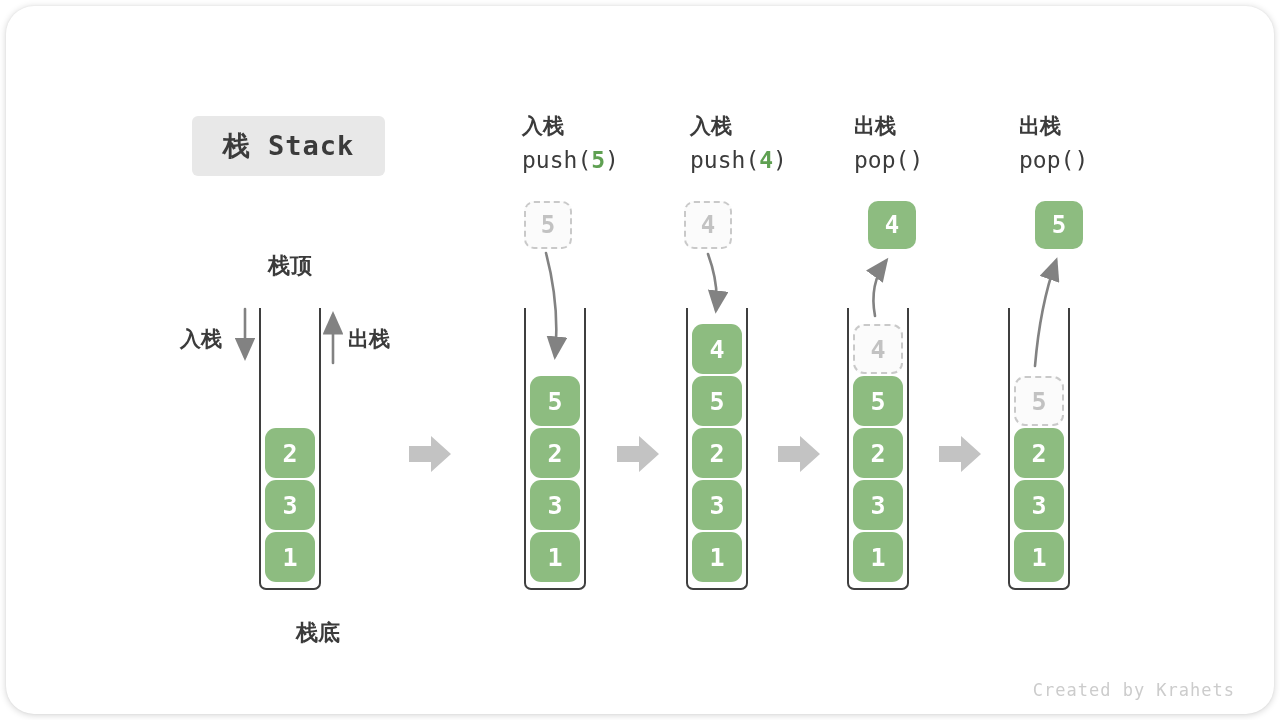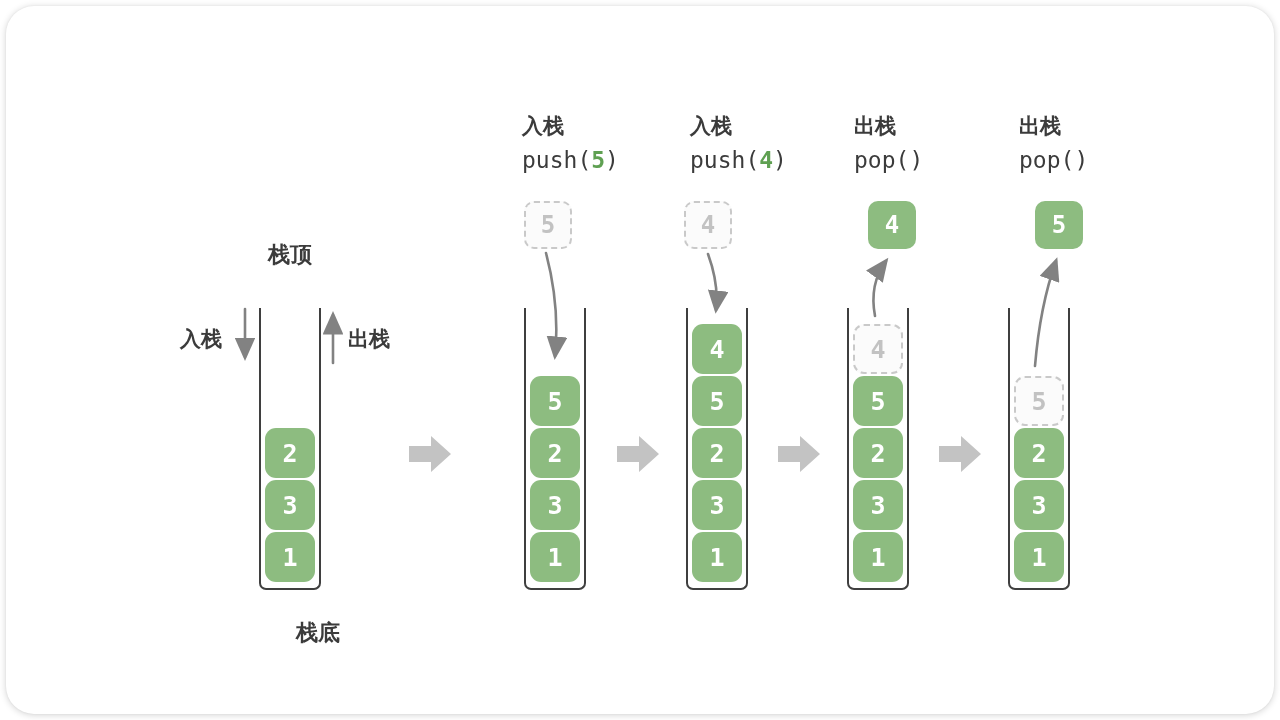--- a/index.html
+++ b/index.html
@@ -34,41 +34,44 @@
   .watermark{position:absolute;right:39px;top:674px;color:var(--watermark);
     font-family:"DejaVu Sans Mono","Liberation Mono",monospace;font-size:17px;letter-spacing:1px;}
   svg.overlay{position:absolute;inset:0;pointer-events:none;}
 </style>
 </head>
 <body>
 
 <div class="canvas">
   <div class="card">
 
+    <div class="title-badge">
+      <span>栈 Stack</span>
+    </div>
 
     <div id="ops">
         <div class="op" style="left: 516px;">
           <div class="op-label">入栈</div>
           <div class="op-code"><span>push(</span><span class="accent">5</span><span>)</span></div>
         </div>
         <div class="op" style="left: 684px;">
           <div class="op-label">入栈</div>
           <div class="op-code"><span>push(</span><span class="accent">4</span><span>)</span></div>
         </div>
         <div class="op" style="left: 848px;">
           <div class="op-label">出栈</div>
           <div class="op-code"><span>pop(</span><span class="accent"></span><span>)</span></div>
         </div>
         <div class="op" style="left: 1013px;">
           <div class="op-label">出栈</div>
           <div class="op-code"><span>pop(</span><span class="accent"></span><span>)</span></div>
         </div>
       </div>
 
-    <div class="cjk centered" style="left:284px;top:234px;">栈顶</div>
+    <div class="cjk centered" style="left:284px;top:245px;">栈顶</div>
     <div class="cjk centered" style="left:284px;top:612px;margin-left:28px;">栈底</div>
     <div class="cjk" style="left:174px;top:319px;font-size:21px;">入栈</div>
     <div class="cjk" style="left:342px;top:319px;font-size:21px;">出栈</div>
 
     <div id="stacks">
         <div class="container" style="left: 253px;">
           <div class="cell" style="top: 120px;">2</div>
           <div class="cell" style="top: 172px;">3</div>
           <div class="cell" style="top: 224px;">1</div>
         </div>
@@ -115,14 +118,15 @@
         <path d="M540,247 Q554,300 549,350" fill="none" stroke="#828282" stroke-width="2.6" stroke-linecap="round" marker-end="url(#ah)"></path>
         <path d="M702,248 Q713,278 710,304" fill="none" stroke="#828282" stroke-width="2.6" stroke-linecap="round" marker-end="url(#ah)"></path>
         <path d="M869,310 Q863,278 880,255" fill="none" stroke="#828282" stroke-width="2.6" stroke-linecap="round" marker-end="url(#ah)"></path>
         <path d="M1029,360 Q1034,300 1050,255" fill="none" stroke="#828282" stroke-width="2.6" stroke-linecap="round" marker-end="url(#ah)"></path>
         <polygon points="403,440 425,440 425,430 445,448 425,466 425,456 403,456" fill="#c3c3c3"></polygon>
         <polygon points="611,440 633,440 633,430 653,448 633,466 633,456 611,456" fill="#c3c3c3"></polygon>
         <polygon points="772,440 794,440 794,430 814,448 794,466 794,456 772,456" fill="#c3c3c3"></polygon>
         <polygon points="933,440 955,440 955,430 975,448 955,466 955,456 933,456" fill="#c3c3c3"></polygon>
       </svg>
 
+    <div class="watermark">Created by Krahets</div>
   </div>
 </div>
 
 </body></html>

